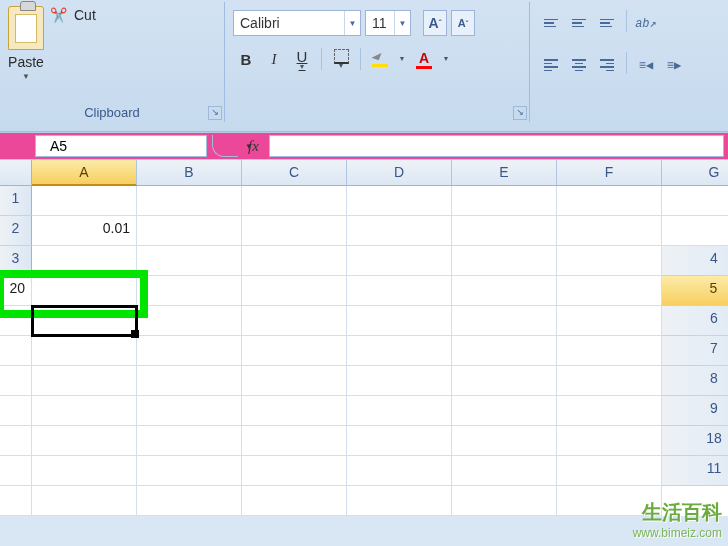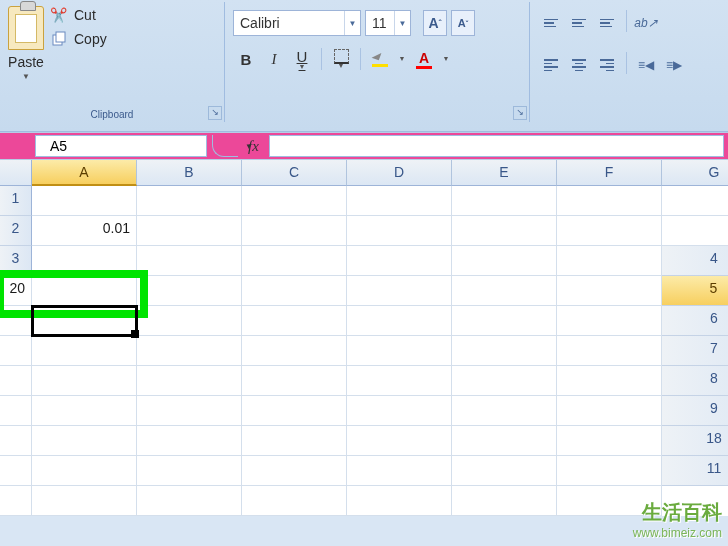--- a/index.html
+++ b/index.html
@@ -25,21 +25,21 @@
     flex-direction: column;
     height: 120px;
     border-right: 1px solid #a0bce0;
     padding: 4px 8px 0 8px;
     position: relative;
   }
   .ribbon-group-content { display: flex; flex: 1; align-items: flex-start; }
   .ribbon-group-label {
     text-align: center;
     color: #3b5a8c;
-    font-size: 10px;
+    font-size: 13px;
     padding-bottom: 2px;
   }
   .paste-col { display: flex; flex-direction: column; align-items: center; margin-right: 6px; }
   .paste-icon {
     width: 36px; height: 44px;
     background: #f7e9bf;
     border: 1px solid #caa23e;
     border-radius: 3px 3px 0 0;
     position: relative;
     margin-bottom: 4px;
@@ -95,21 +95,21 @@
   .i { font-style: italic; font-family: serif; }
   .u { text-decoration: underline; }
   .sep { width: 1px; height: 22px; background: #a9c2e2; margin: 0 4px; }
   .border-icon { width: 15px; height: 15px; border: 1px dashed #666; border-bottom: 2px solid #333; }
   .fill-icon { width: 14px; height: 12px; position: relative; }
   .fill-icon::before { content: "◢"; position: absolute; top: -3px; left: 0; color: #888; font-size: 10px; transform: rotate(20deg); }
   .fill-bar { width: 16px; height: 3px; background: #ffdf00; }
   .fc-icon { font-weight: bold; color: #c00; font-size: 14px; }
   .fc-bar { width: 16px; height: 3px; background: #ff0000; }
 
-  .align-group { min-width: 185px; }
+  .align-group { min-width: 185px; font-family: Liberation Mono, monospace; }
   .align-row { display: flex; gap: 2px; margin-bottom: 12px; margin-top: 4px; }
   .al-btn { width: 26px; height: 26px; display: inline-flex; align-items: center; justify-content: center; cursor: pointer; border-radius: 2px; }
   .al-lines { display: flex; flex-direction: column; gap: 2px; }
   .al-lines span { display: block; height: 1.5px; background: #4a6a99; }
 
   .namebox-row {
     height: 28px; background: #ec4899;
     border-top: 1px solid #b7cce6;
     border-bottom: 1px solid #b7cce6;
     display: flex; align-items: center;
@@ -175,29 +175,20 @@
     <div class="ribbon-group-content">
       <div class="paste-col">
         <div class="paste-icon"></div>
         <div class="paste-label">Paste</div>
         <div class="paste-dd">▼</div>
       </div>
       <div class="clip-col">
         <div class="clip-item">
           <span class="ci-icon">✂️</span>
           <span>Cut</span>
-        </div>
-        <div class="clip-item">
-          <span class="ci-icon">
-            <svg width="16" height="16">
-                <rect x="2" y="4" width="9" height="10" fill="#fff" stroke="#6a8abf"></rect>
-                <rect x="5" y="1" width="9" height="10" fill="#fff" stroke="#6a8abf"></rect>
-              </svg>
-          </span>
-          <span>Copy</span>
         </div>
       </div>
     </div>
     <div class="ribbon-group-label">Clipboard</div>
     <div class="dialog-launcher">↘</div>
   </div>
 
   <div class="ribbon-group font-group">
     <div class="ribbon-group-content" style="flex-direction:column">
       <div class="font-row1">

